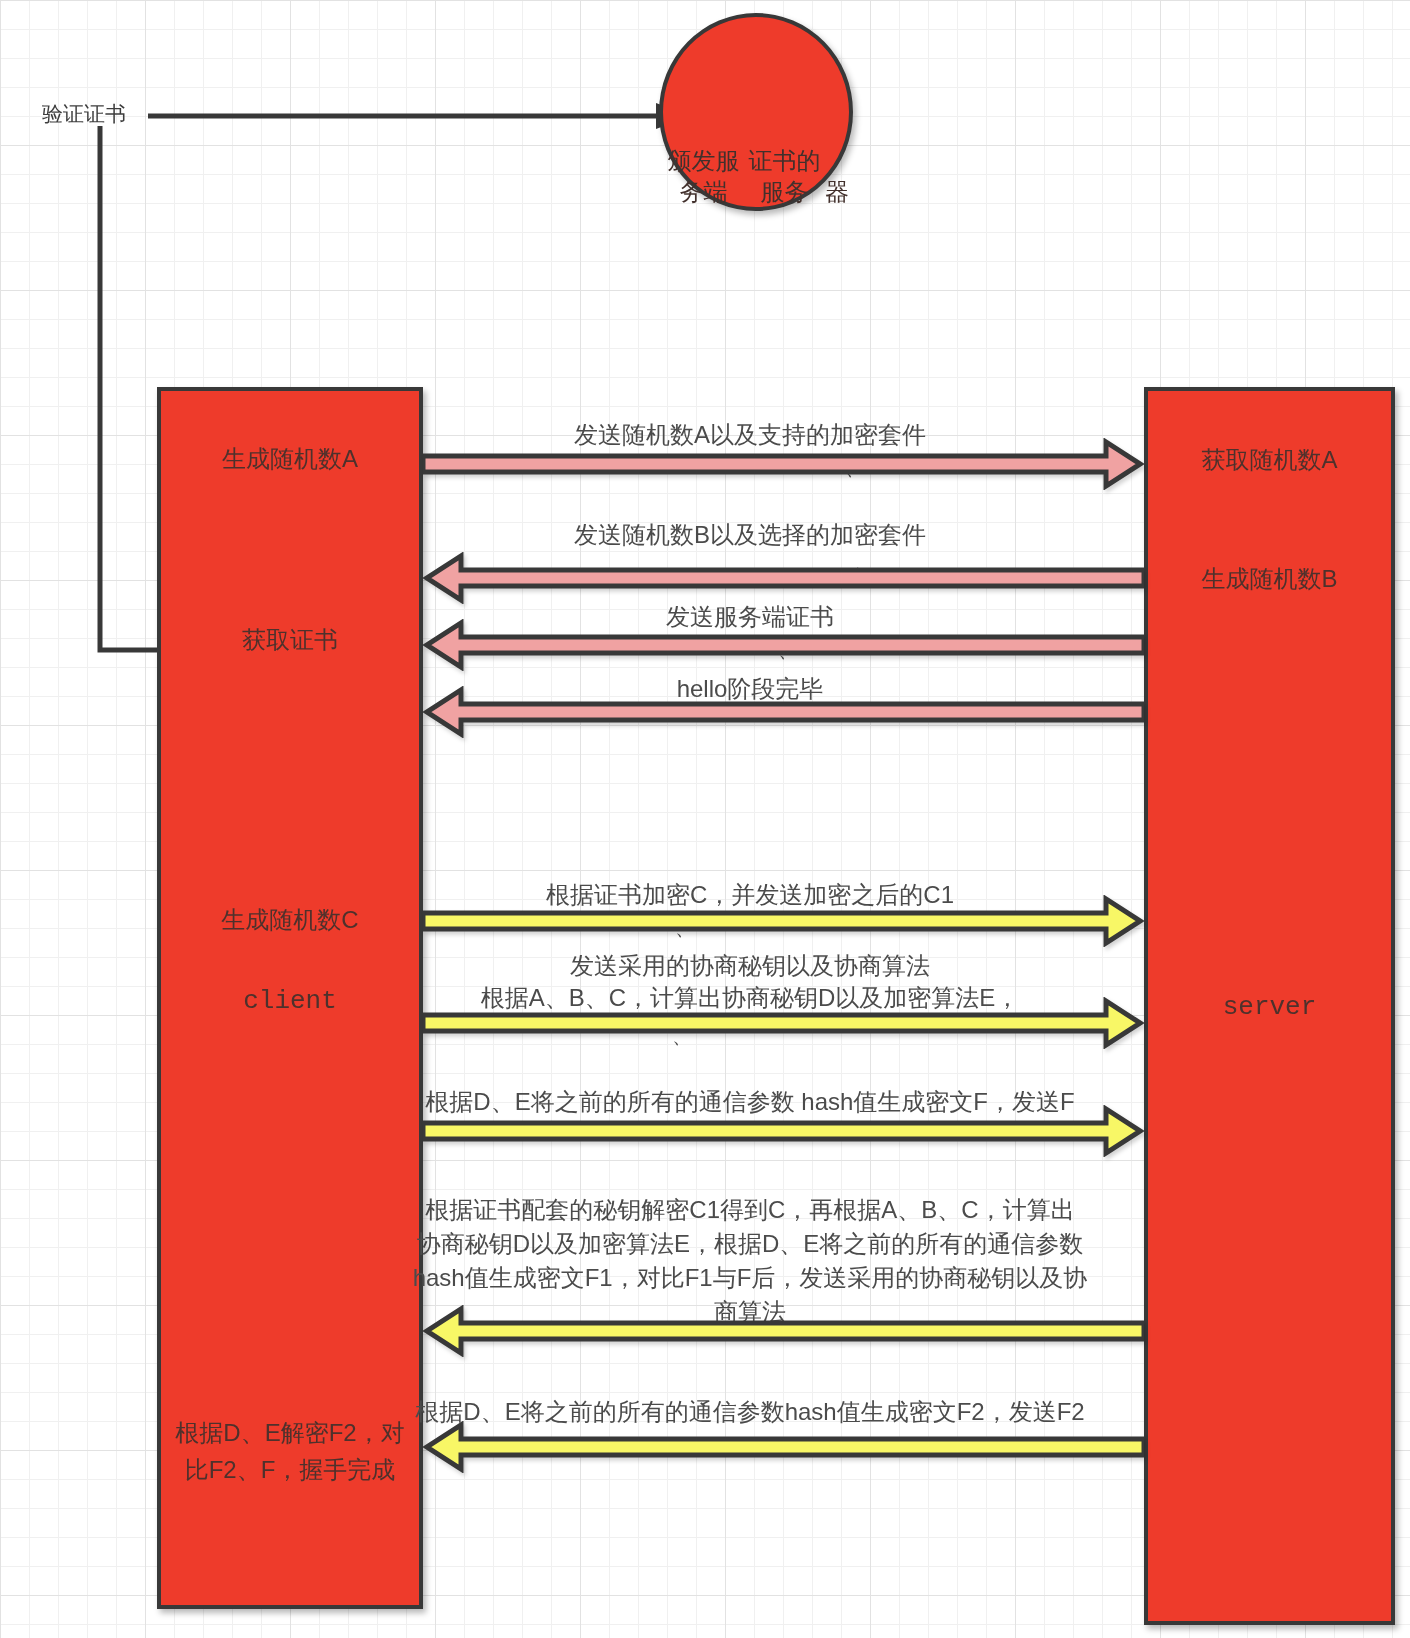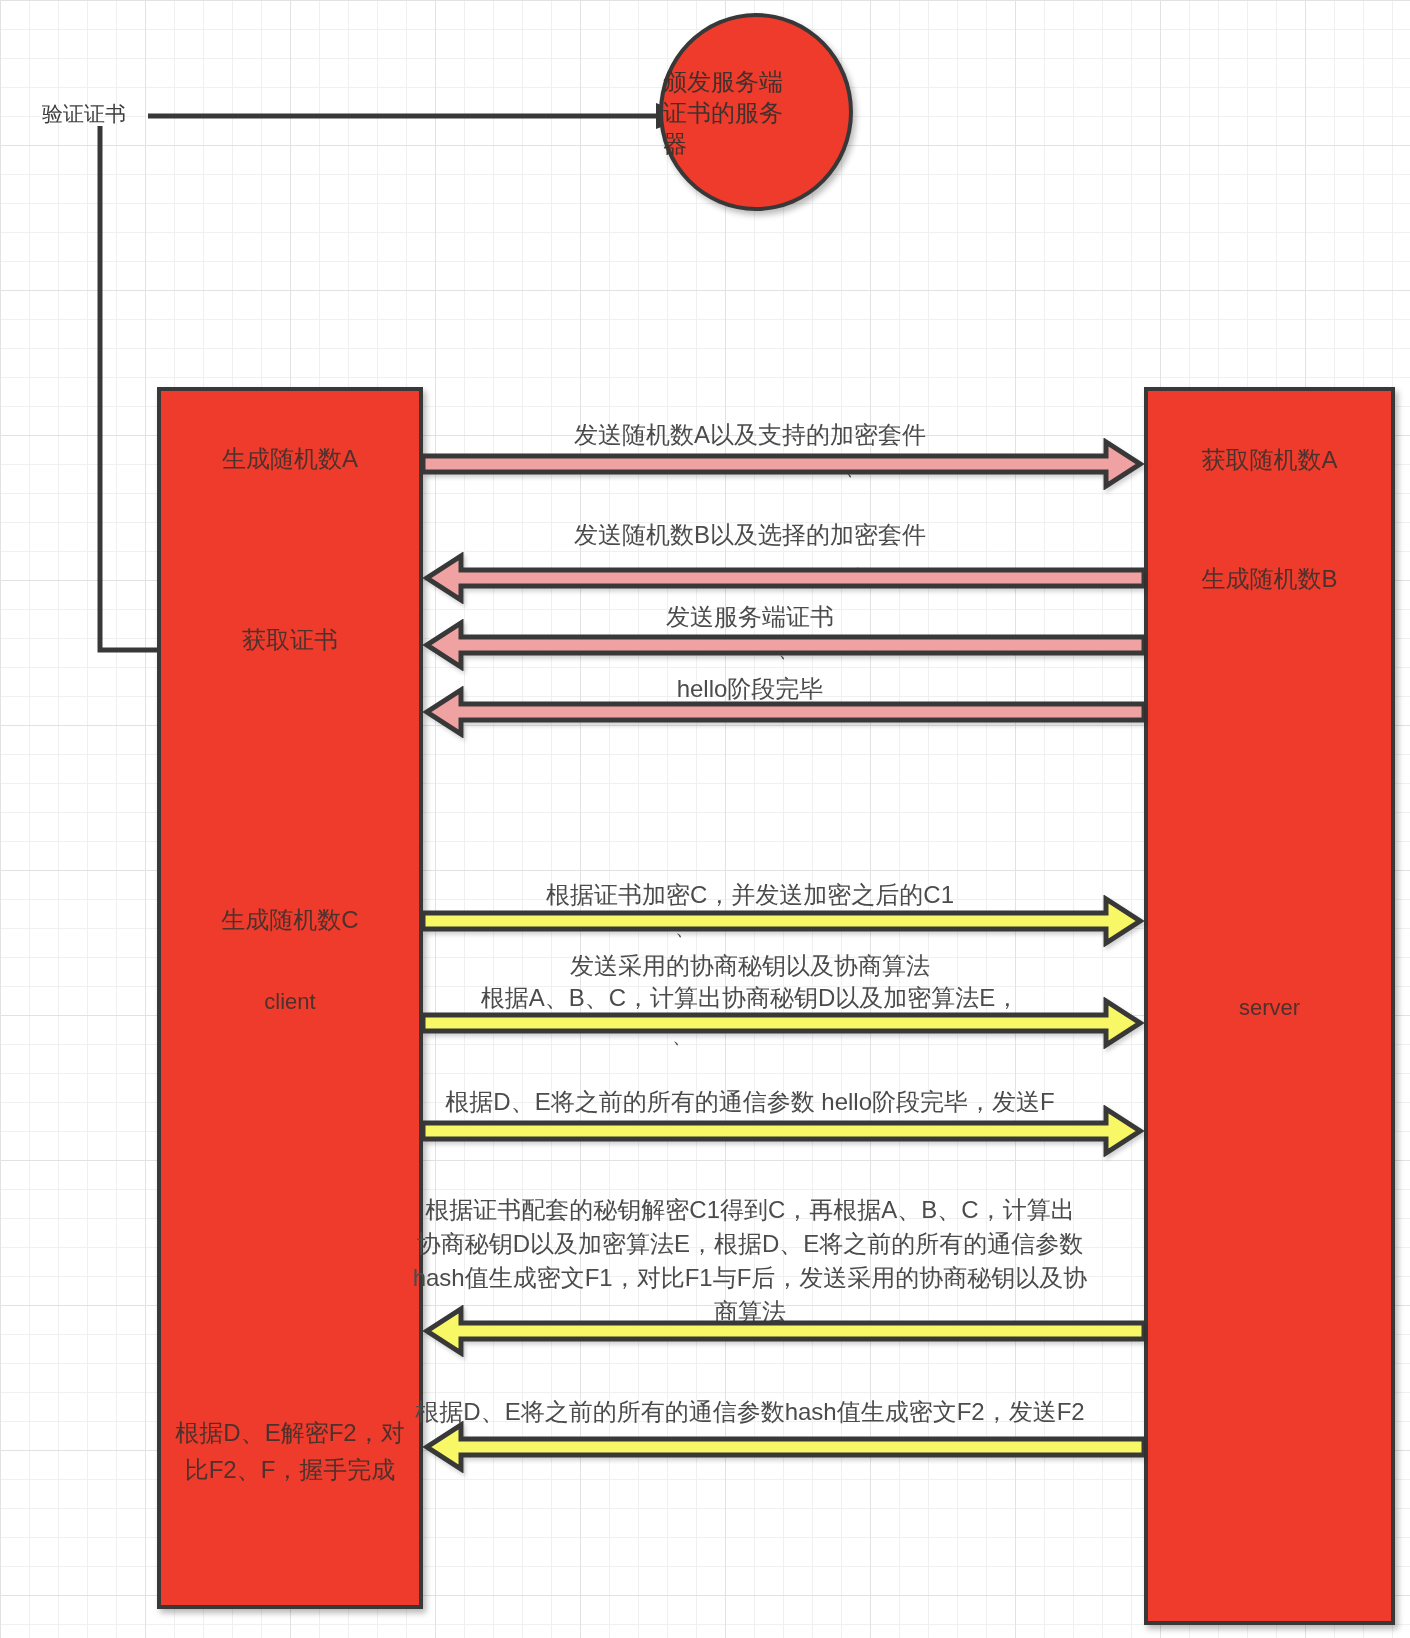--- a/index.html
+++ b/index.html
@@ -18,25 +18,25 @@
     position:absolute;background:#ee3b2b;border:4px solid #383838;
     box-shadow:3px 4px 6px rgba(0,0,0,.28);box-sizing:border-box;
   }
   .client-box{left:157px;top:387px;width:266px;height:1222px;}
   .server-box{left:1144px;top:387px;width:251px;height:1238px;}
   .box-note{
     position:absolute;text-align:center;color:#4e312c;font-size:24px;line-height:31px;
   }
   .note-client{left:157px;width:266px;}
   .note-server{left:1144px;width:251px;}
-  .box-title{font-size:22px;}
+  .box-title{font-size:26px;font-family:Liberation Mono, monospace;}
   .ca-circle{
     position:absolute;left:659px;top:13px;width:194px;height:198px;border-radius:50%;
     background:#ee3b2b;border:4px solid #383838;box-sizing:border-box;
-    display:flex;flex-direction:column;align-items:flex-start;justify-content:center;
+    display:flex;flex-direction:row;align-items:flex-end;justify-content:center;
     color:#42302c;font-size:24px;line-height:31px;text-align:center;
     box-shadow:3px 4px 6px rgba(0,0,0,.28);
   }
   .verify-label{
     position:absolute;left:42px;top:100px;width:120px;color:#3d3d3d;
     font-size:21px;line-height:28px;text-align:left;
   }
   .msg-label{
     position:absolute;left:380px;width:740px;text-align:center;
     color:#4b4b4b;font-size:24px;line-height:34px;
@@ -121,21 +121,21 @@
 
   <div class="msg-label" style="top:950px;line-height:32px">
     <div>发送采用的协商秘钥以及协商算法</div>
     <div>根据A、B、C，计算出协商秘钥D以及加密算法E，</div>
   </div>
   <div class="msg-mark" style="left:672px;top:1026px">、</div>
   <svg class="arrow" style="top:997px" viewBox="0 0 721 52">
     <polygon class="fill-yellow stroke" stroke-width="5" points="0,18 683,18 683,4 717,26 683,48 683,34 0,34"></polygon>
   </svg>
 
-  <div class="msg-label" style="top:1085px">根据D、E将之前的所有的通信参数 hello阶段完毕，发送F</div>
+  <div class="msg-label" style="top:1085px">根据D、E将之前的所有的通信参数 hash值生成密文F，发送F</div>
   <div class="msg-mark" style="left:780px;top:1120px">、</div>
   <svg class="arrow" style="top:1105px" viewBox="0 0 721 52">
     <polygon class="fill-yellow stroke" stroke-width="5" points="0,18 683,18 683,4 717,26 683,48 683,34 0,34"></polygon>
   </svg>
 
   <div class="msg-label" style="top:1193px;line-height:34px">
     <div>根据证书配套的秘钥解密C1得到C，再根据A、B、C，计算出</div>
     <div>协商秘钥D以及加密算法E，根据D、E将之前的所有的通信参数</div>
     <div>hash值生成密文F1，对比F1与F后，发送采用的协商秘钥以及协</div>
     <div>商算法</div>

